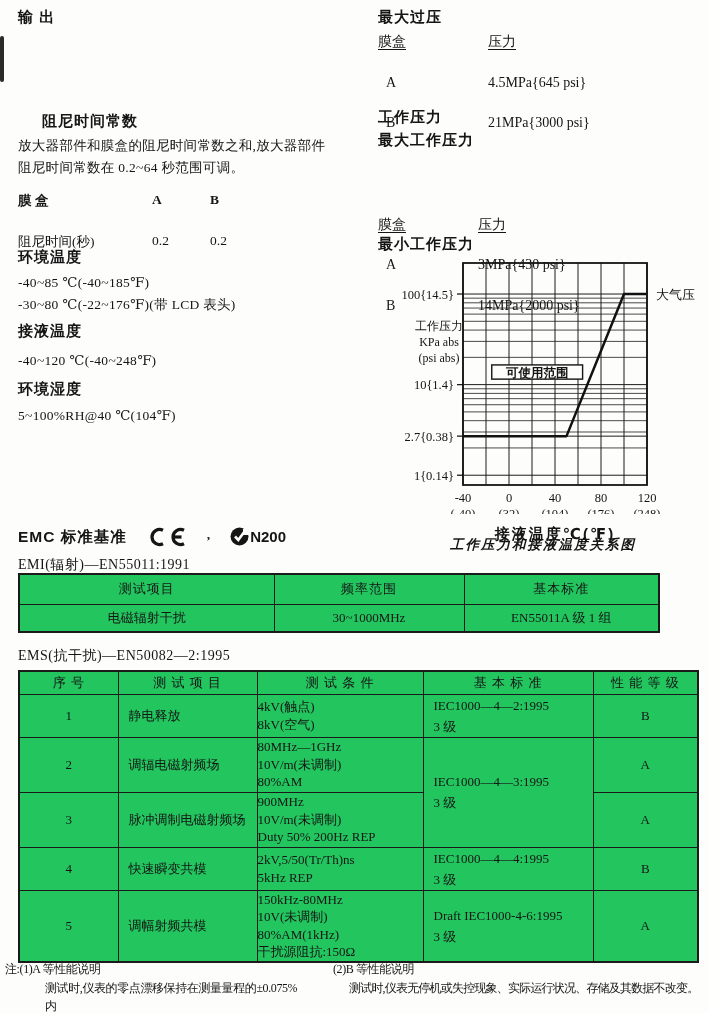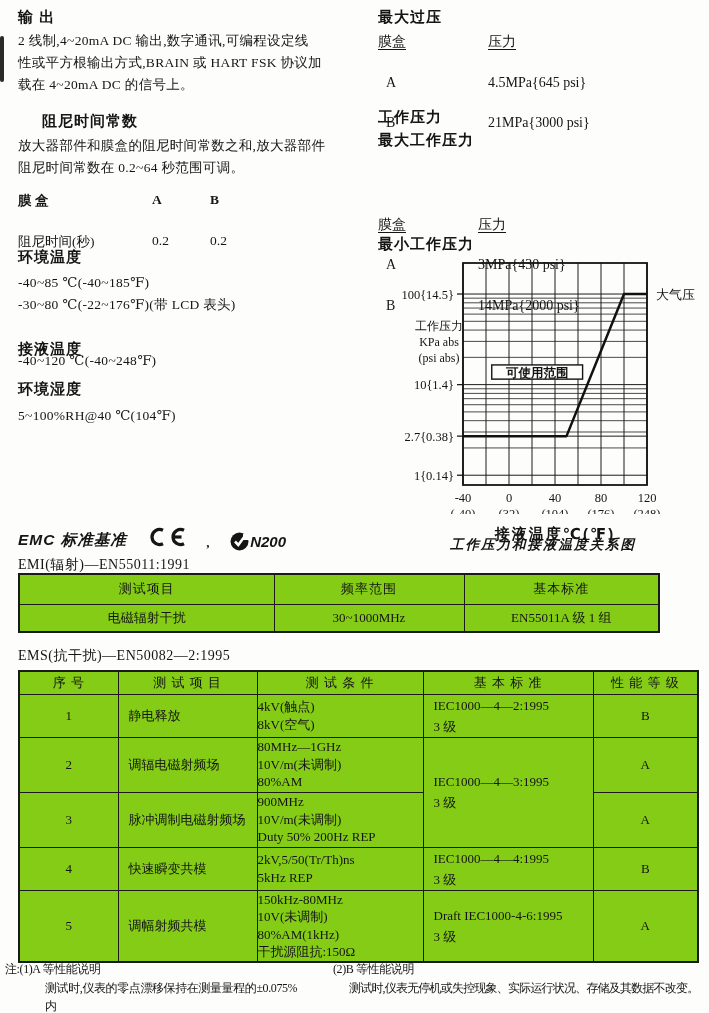--- a/index.html
+++ b/index.html
@@ -24,69 +24,66 @@
   .prow{position:relative; height:20px; font-size:14px;}
   .prow .pc0{position:absolute; left:0;}
   .prow .pc0i{position:absolute; left:8px;}
   .prow .pc1a{position:absolute; left:110px;}
   .prow .pc1b{position:absolute; left:100px;}
   
   svg text{font-family:"Liberation Serif","DejaVu Serif",serif; fill:#151515;}
   .chart-xlabel{font-family:"Liberation Sans","DejaVu Sans",sans-serif; font-weight:bold; font-size:15px; text-align:center; letter-spacing:2px;margin-top:12px;}
   .chart-title{font-weight:bold; font-style:italic; font-size:13.5px; text-align:center; letter-spacing:2px;}
   
-  .emc-head{display:flex; align-items:flex-end; gap:20px;font-style:italic;}
+  .emc-head{display:flex; align-items:flex-start; gap:20px;}
   .ce-mark{display:inline-block;}
   .ctick{display:inline-flex; align-items:center; gap:1px; font-family:"Liberation Sans","DejaVu Sans",sans-serif; font-weight:bold; font-size:15px;}
   
-  table{border-collapse:collapse; table-layout:fixed; background:#84cc16;}
+  table{border-collapse:collapse; table-layout:fixed; background:#22c55e;}
   .dtable{border:2px solid #1a1a1a;}
   .dtable td,.dtable th{border:1px solid #1a1a1a; font-weight:normal; font-size:13px; vertical-align:middle; padding:0;}
   .dtable .cen{text-align:center;}
   .dtable .lft{text-align:left; padding-left:10px;}
   .cond{line-height:17.5px; font-size:12.5px; padding-left:8px;}
   .std{line-height:21px; font-size:12.5px;}
   .grade{font-weight:bold; font-size:13.5px; text-align:center;}
   .hdr{letter-spacing:1px;}
   .note{font-size:12px; letter-spacing:-.4px; white-space:pre-line; line-height:18px;}
   .smudge{background:#2a2a2a; border-radius:2px;}
 </style>
 </head>
 <body>
 
 <div class="page">
 
   <div class="abs smudge" style="left:0;top:36px;width:4px;height:46px;"></div>
 
   <div class="abs" style="left:18px;top:8px;width:342px;height:430px;">
     <div class="abs h" style="top:0;">输  出</div>
-    <div class="abs body-text" style="top:22px;width:342px;">2 线制,4~20mA DC 输出,数字通讯,可编程设定线
-性或平方根输出方式,BRAIN 或 HART FSK 协议加
-载在 4~20mA DC 的信号上。</div>
 
     <div class="abs h" style="top:104px;padding-left:24px;">阻尼时间常数</div>
     <div class="abs body-text" style="top:127px;width:342px;">放大器部件和膜盒的阻尼时间常数之和,放大器部件
 阻尼时间常数在 0.2~64 秒范围可调。</div>
 
     <div class="abs trow" style="top:184px;width:300px;">
       <span class="c0 bold">膜  盒</span>
       <span class="c1 bold">A</span>
       <span class="c2 bold">B</span>
     </div>
     <div class="abs trow" style="top:205px;width:300px;">
       <span class="c0">阻尼时间(秒)</span>
       <span class="c1">0.2</span>
       <span class="c2">0.2</span>
     </div>
 
     <div class="abs h" style="top:240px;">环境温度</div>
     <div class="abs body-text" style="top:264px;width:342px;">-40~85 ℃(-40~185℉)
 -30~80 ℃(-22~176℉)(带 LCD 表头)</div>
 
-    <div class="abs h" style="top:332px;text-align:right;">接液温度</div>
+    <div class="abs h" style="top:314px;text-align:right;">接液温度</div>
     <div class="abs body-text" style="top:342px;width:342px;">-40~120 ℃(-40~248℉)</div>
 
     <div class="abs h" style="top:372px;text-align:center;">环境湿度</div>
     <div class="abs body-text" style="top:397px;width:342px;">5~100%RH@40 ℃(104℉)</div>
   </div>
 
   <div class="abs" style="left:378px;top:8px;width:331px;height:250px;">
     <div class="abs h" style="top:0;">最大过压</div>
     <div class="abs prow" style="top:25px;width:300px;">
       <span class="pc0 u">膜盒</span>

